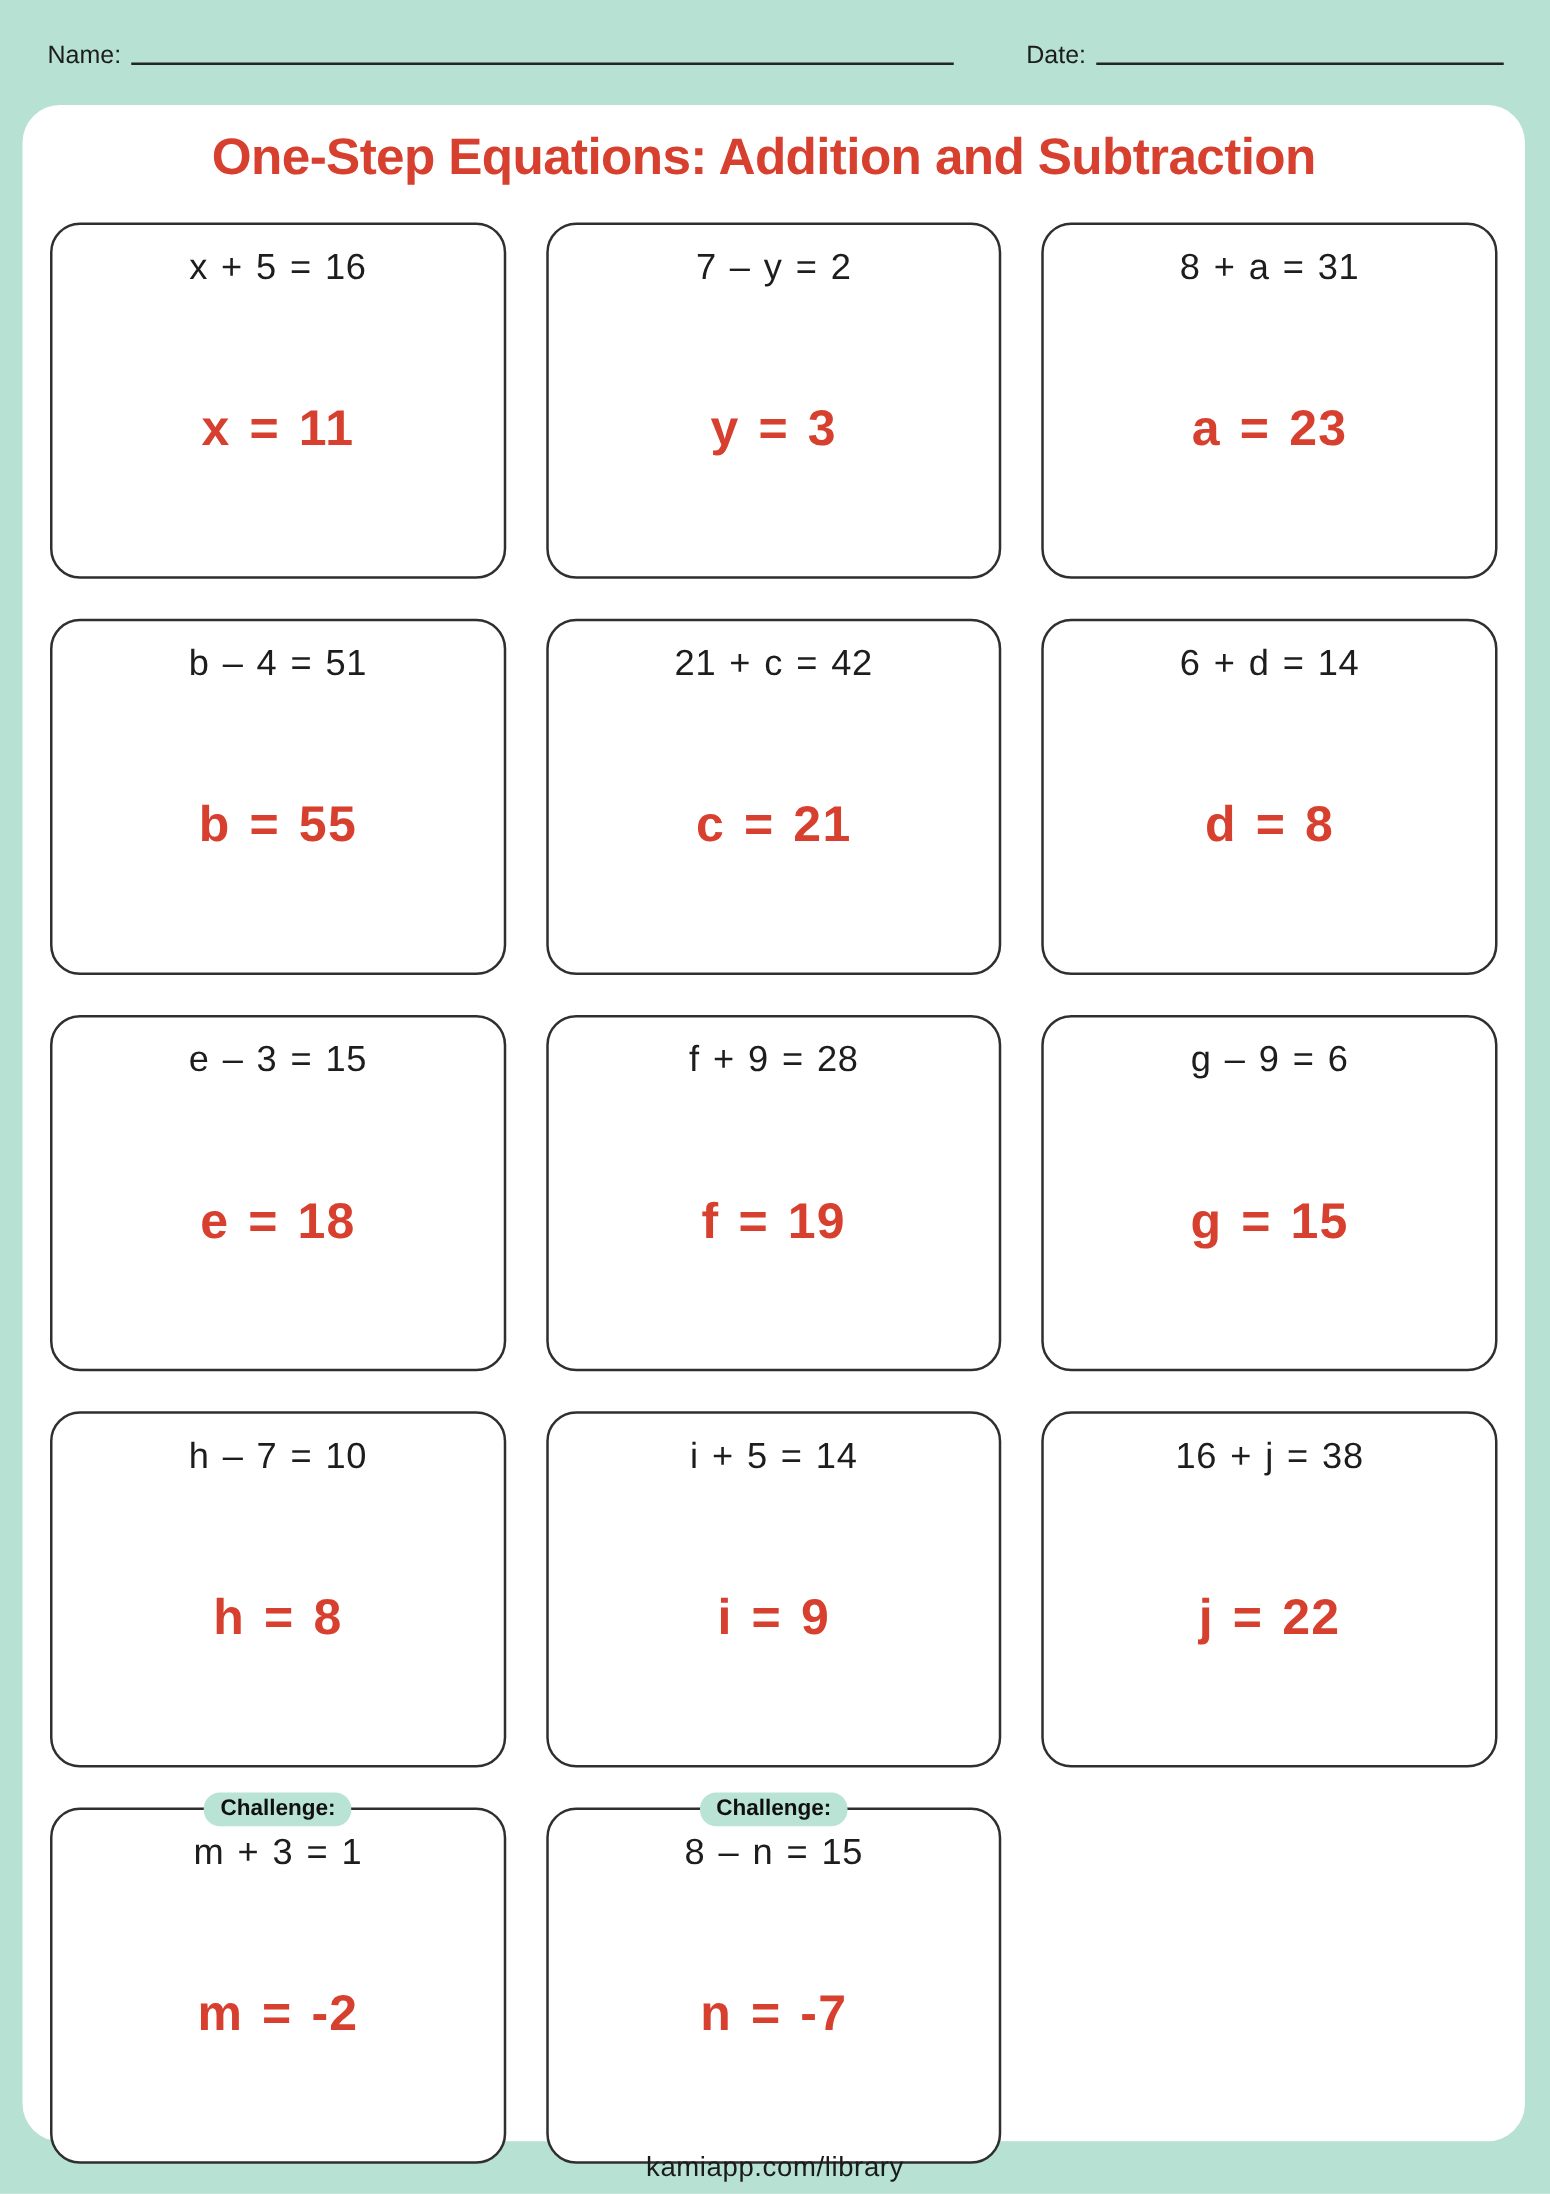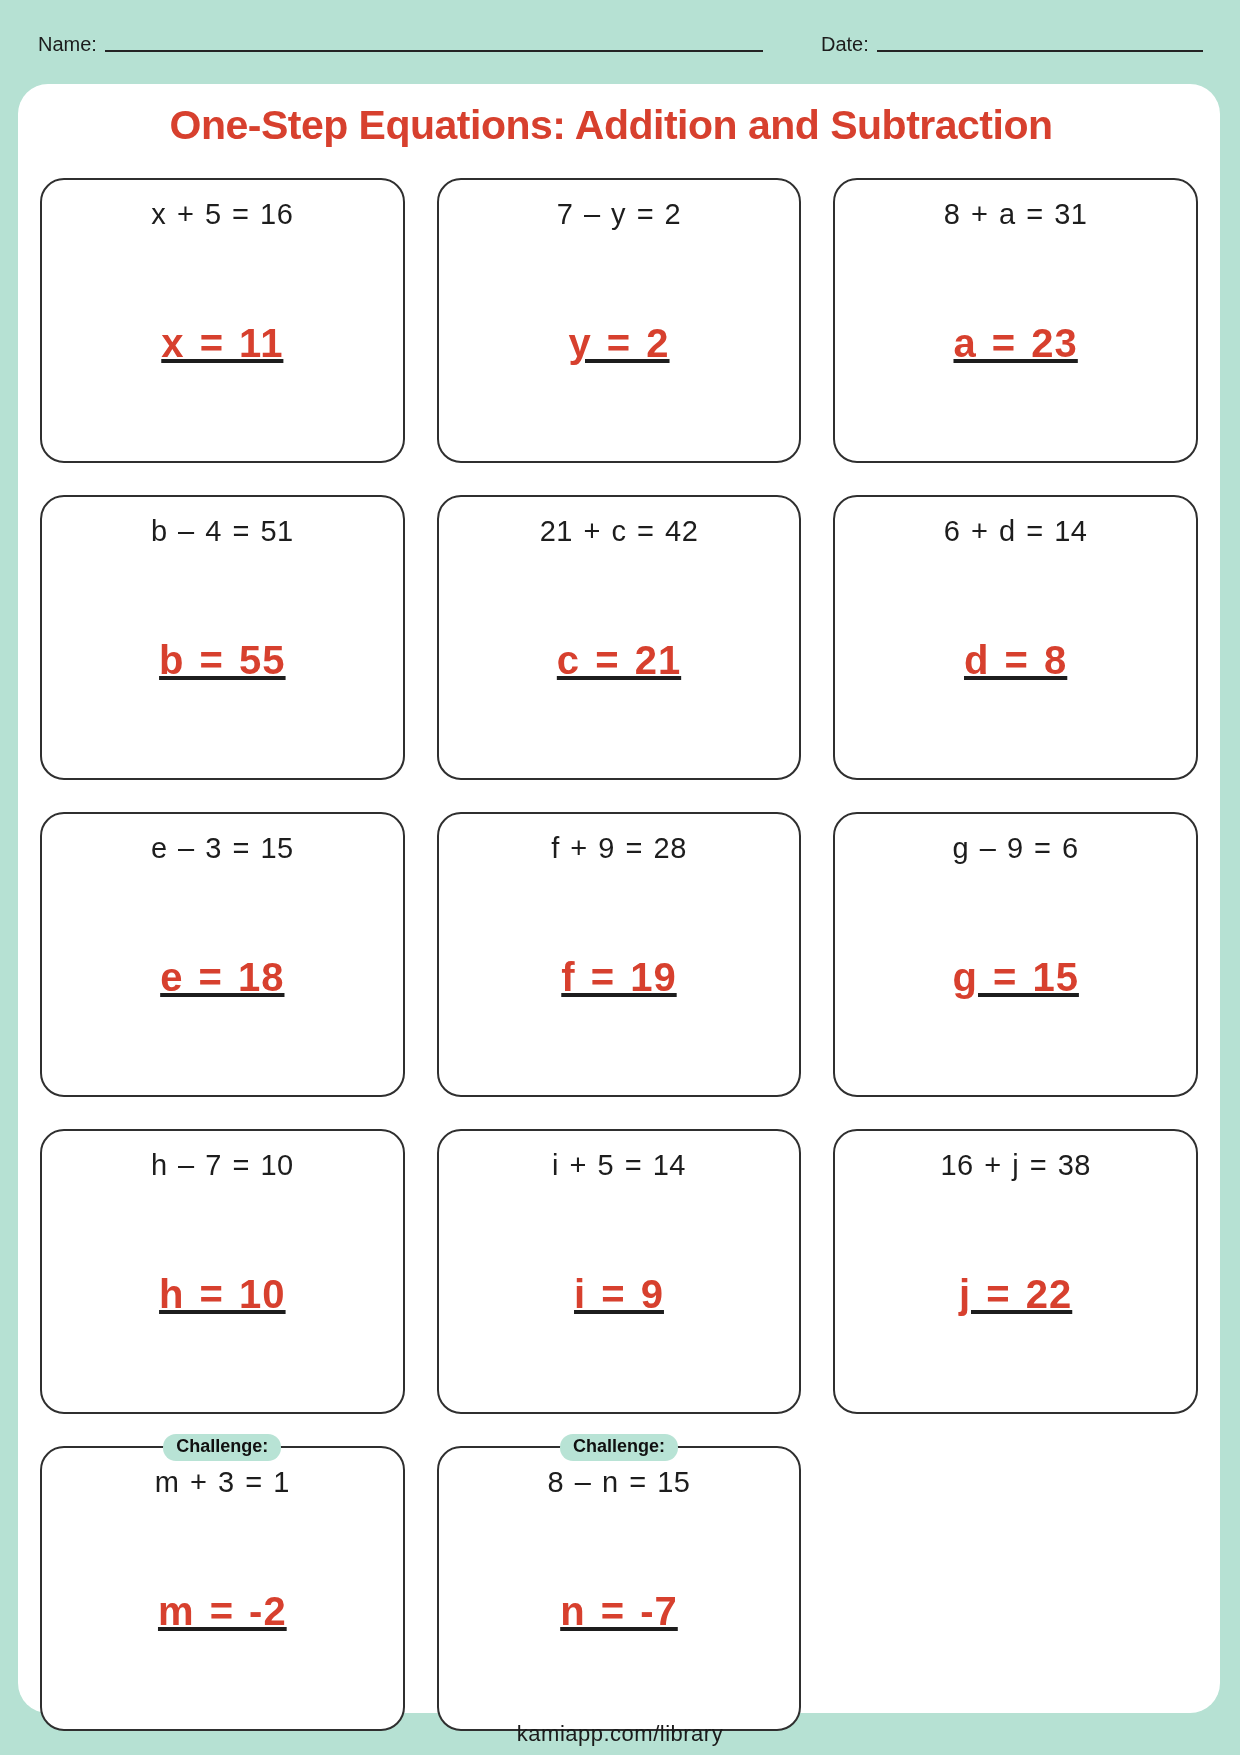--- a/index.html
+++ b/index.html
@@ -87,21 +87,20 @@
     word-spacing:2px;
     color:var(--ink);
     line-height:1.2;
   }
   .answer-wrap{
     flex:1 1 auto;
     align-self:stretch;
     display:flex;
     align-items:center;
     justify-content:center;
-    text-decoration:underline;
   }
   .answer{
     font-size:40px;
     font-weight:800;
     letter-spacing:1px;
     word-spacing:3px;
     color:var(--accent-red);
     line-height:1;
     padding-bottom:6px;
   }
@@ -152,21 +151,21 @@
     <div class="card">
       <div class="equation">x + 5 = 16</div>
       <div class="answer-wrap">
           <div class="answer">x = 11</div>
         </div>
     </div>
 
     <div class="card">
       <div class="equation">7 – y = 2</div>
       <div class="answer-wrap">
-          <div class="answer">y = 2</div>
+          <div class="answer">y = 3</div>
         </div>
     </div>
 
     <div class="card">
       <div class="equation">8 + a = 31</div>
       <div class="answer-wrap">
           <div class="answer">a = 23</div>
         </div>
     </div>
 
@@ -208,21 +207,21 @@
     <div class="card">
       <div class="equation">g – 9 = 6</div>
       <div class="answer-wrap">
           <div class="answer">g = 15</div>
         </div>
     </div>
 
     <div class="card">
       <div class="equation">h – 7 = 10</div>
       <div class="answer-wrap">
-          <div class="answer">h = 10</div>
+          <div class="answer">h = 8</div>
         </div>
     </div>
 
     <div class="card">
       <div class="equation">i + 5 = 14</div>
       <div class="answer-wrap">
           <div class="answer">i = 9</div>
         </div>
     </div>
 

